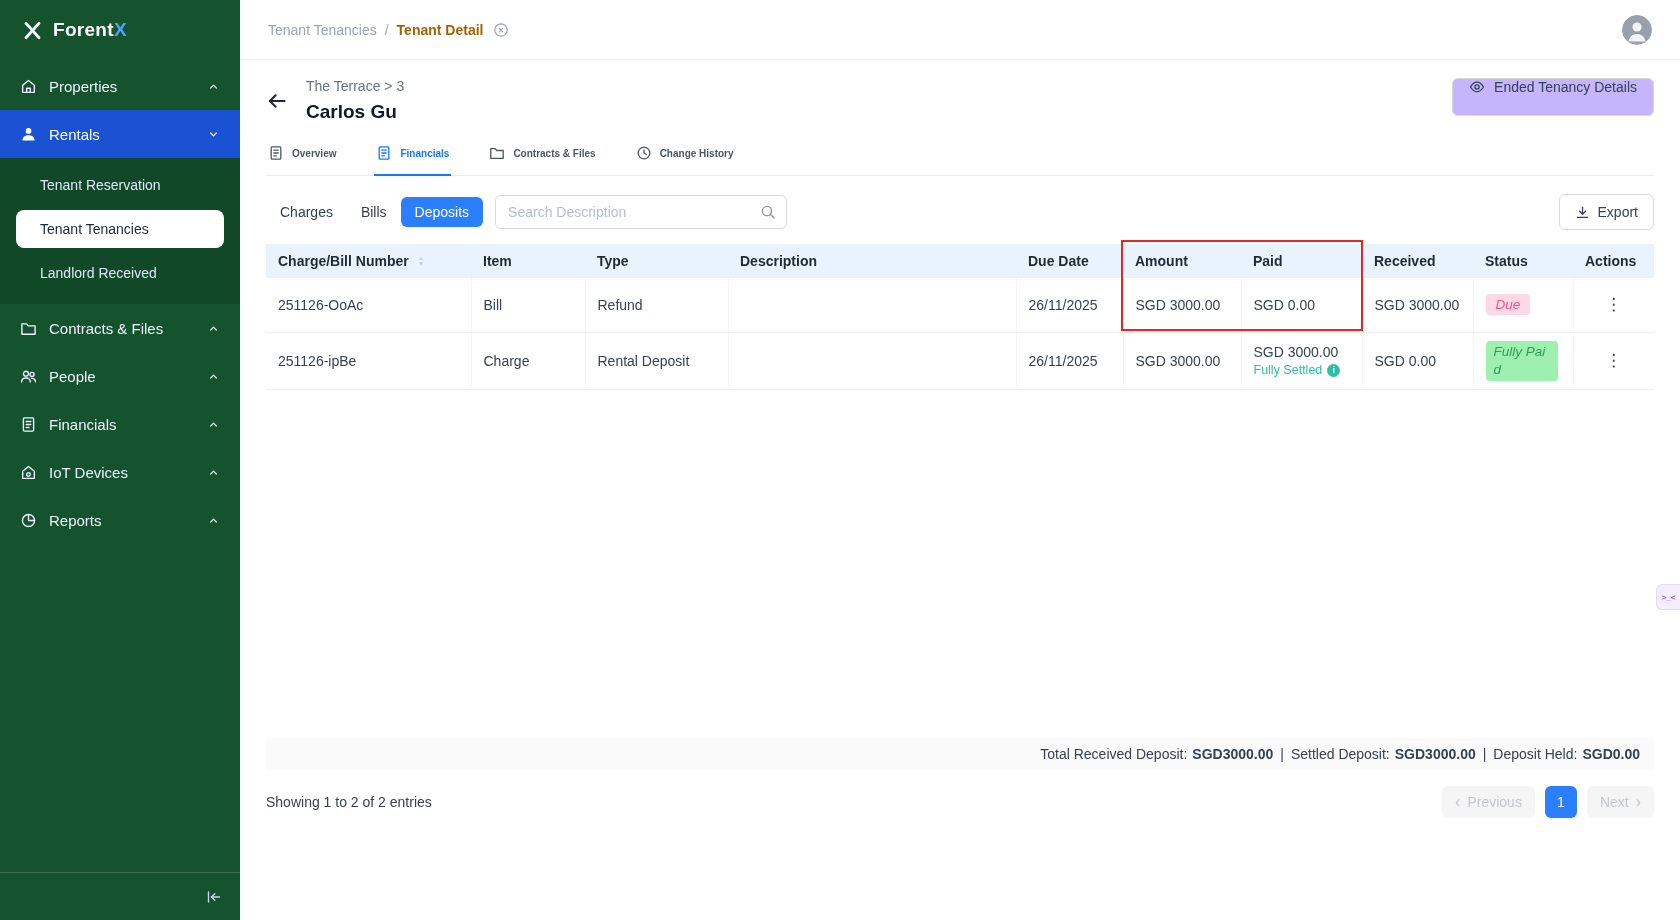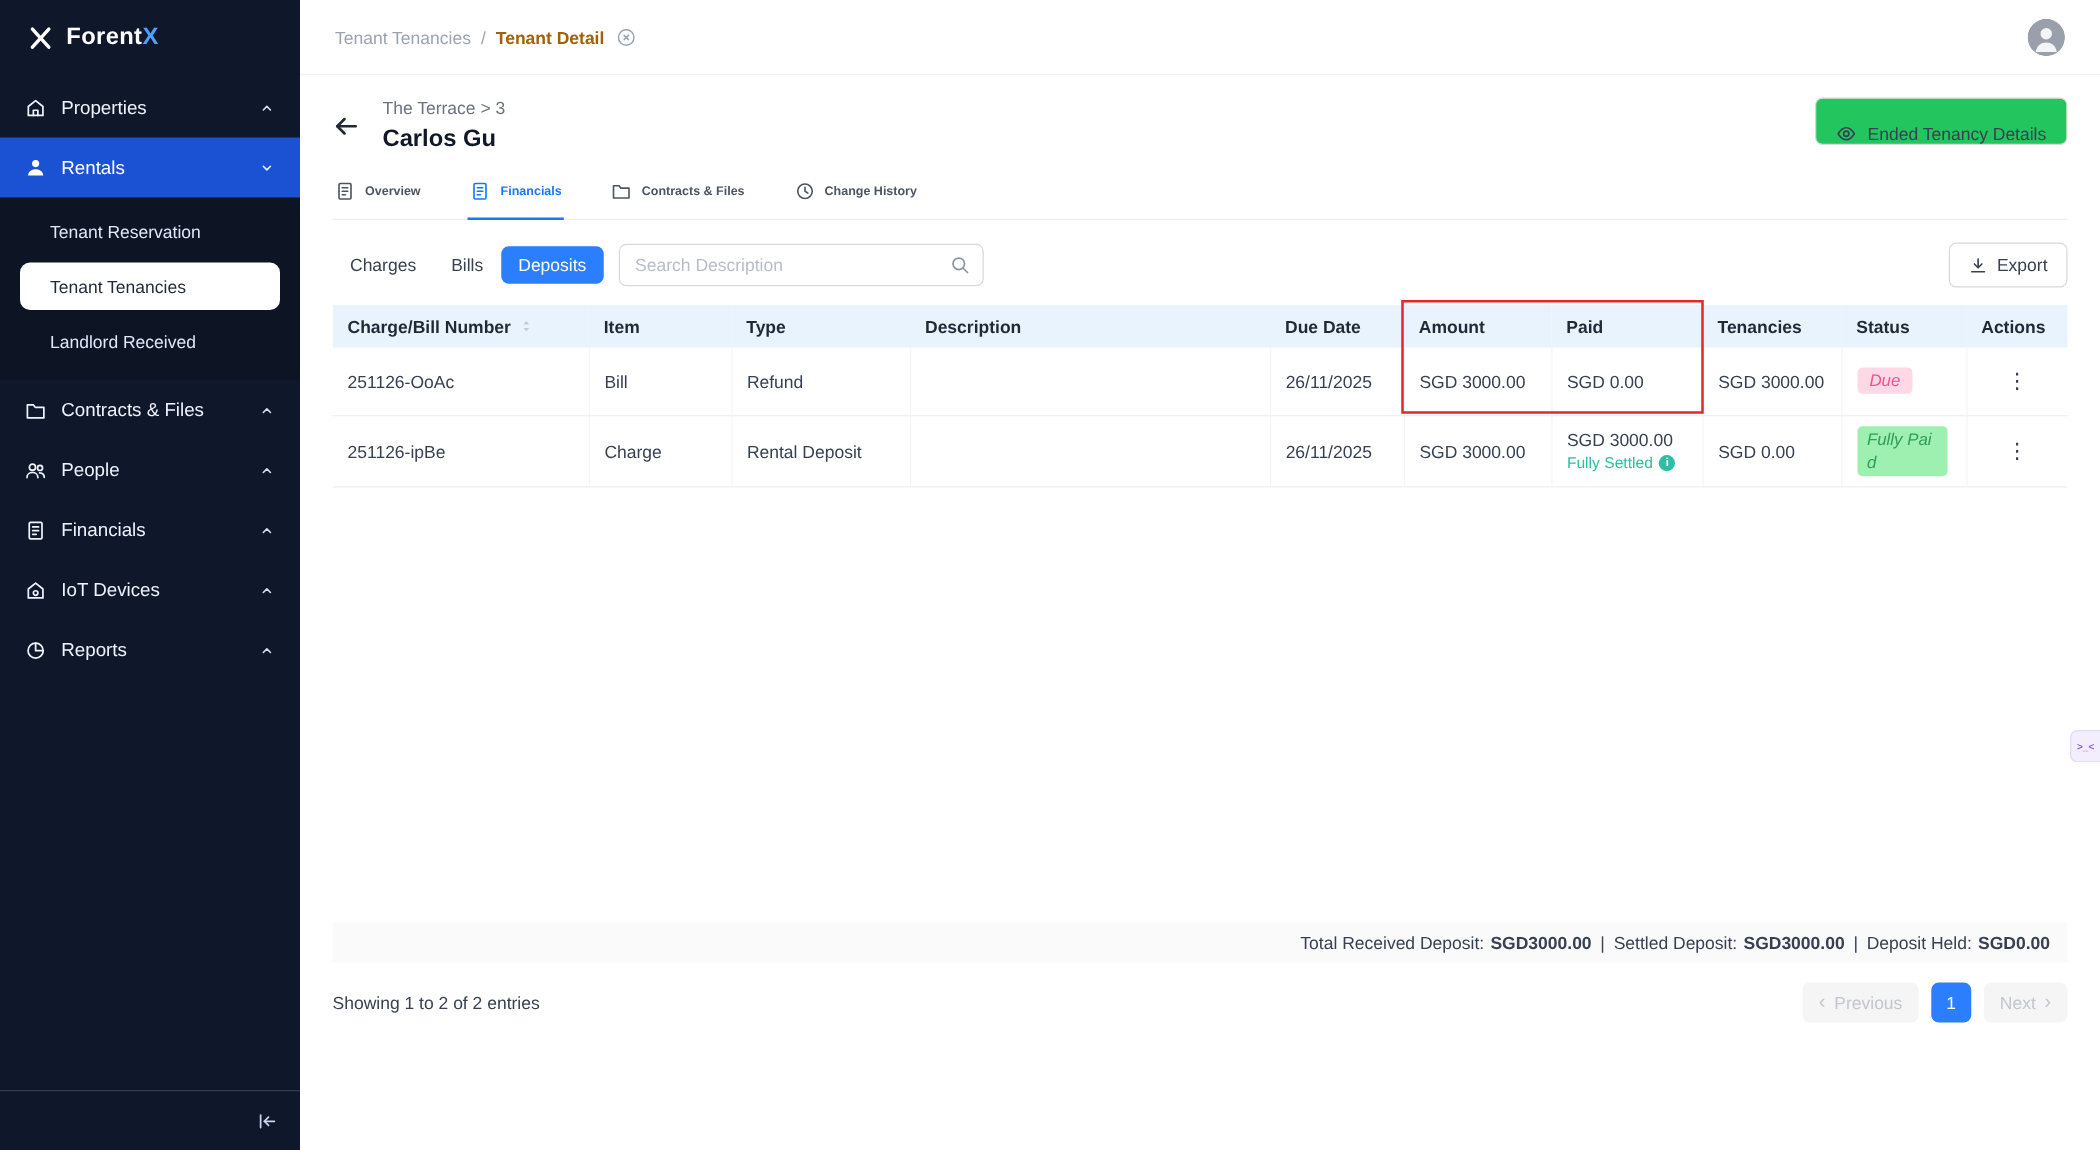--- a/index.html
+++ b/index.html
@@ -1,21 +1,21 @@
 <!DOCTYPE html>
 <html><head>
 <meta charset="utf-8">
 <style>
   * { margin:0; padding:0; box-sizing:border-box; }
   html,body { width:1680px; height:920px; }
   body { font-family:"Liberation Sans", sans-serif; font-size:14px; color:#374151; background:#ffffff; overflow:hidden; }
   .app { display:flex; width:1680px; height:920px; }
 
   
-  .sidebar { width:240px; height:100%; background:#0f172a; color:#edf2fd; display:flex; flex-direction:column; flex-shrink:0;text-align:right; }
+  .sidebar { width:240px; height:100%; background:#14532d; color:#edf2fd; display:flex; flex-direction:column; flex-shrink:0;text-align:right; }
   .brand { height:60px; display:flex; align-items:center; gap:10px; padding:0 22px; flex-shrink:0; }
   .brand-text { font-size:19px; font-weight:bold; color:#fff; letter-spacing:.3px; }
   .brand-x { color:#4da2ff; }
   .nav { flex:1; padding-top:2px; overflow:hidden; }
   .nav-item { height:48px; display:flex; align-items:center; gap:12px; padding:0 20px; cursor:pointer; font-size:15px; color:#eef3fd; }
   .nav-item .chev { margin-left:auto; display:flex; opacity:.9; }
   .nav-item.active { background:#1b51d3; color:#fff; }
   .subnav { background:rgba(0,0,0,.12); padding:8px 16px 12px 16px; display:flex; flex-direction:column; gap:6px; }
   .subnav-item { height:38px; display:flex; align-items:center; padding:0 0 0 24px; border-radius:8px; font-size:14px; color:#dfe8fa; cursor:pointer; }
   .subnav-item.active { background:#ffffff; color:#1f2937; }
@@ -34,21 +34,21 @@
   .bc-current { color:#a16207; font-weight:bold; }
   .bc-close { display:flex; cursor:pointer; margin-left:2px; }
   .avatar { margin-left:auto; width:30px; height:30px; border-radius:50%; overflow:hidden; cursor:pointer; flex-shrink:0; }
 
   .content { flex:1; display:flex; flex-direction:column; padding:18px 26px 102px 26px; position:relative; min-height:0; }
 
   .page-head { display:flex; align-items:flex-start; gap:18px; }
   .back-btn { margin-top:12px; display:flex; cursor:pointer; }
   .titles .path { color:#6b7280; font-size:14px; margin-bottom:7px; }
   .titles .name { color:#111827; font-size:19px; font-weight:bold; }
-  .ended-btn { margin-left:auto; height:38px; border:1px solid #d9d9d9; border-radius:6px; background:#22c55e; display:flex; align-items:flex-end; gap:9px; padding:0 16px; color:#374151; font-size:14px; cursor:pointer; }
+  .ended-btn { margin-left:auto; height:38px; border:1px solid #d9d9d9; border-radius:6px; background:#c4b5fd; display:flex; align-items:flex-start; gap:9px; padding:0 16px; color:#374151; font-size:14px; cursor:pointer; }
 
   .tabs { display:flex; gap:36px; border-bottom:1px solid #ebedf0; margin-top:12px; }
   .tab { display:flex; align-items:center; gap:8px; padding:10px 2px 13px 2px; color:#4b5563; font-size:10px; font-weight:bold; cursor:pointer; border-bottom:2px solid transparent; margin-bottom:-1px; }
   .tab.active { color:#1677ff; border-bottom-color:#1677ff; }
   .tico { width:16px; height:16px; fill:none; stroke:currentColor; stroke-width:1.3; stroke-linecap:round; stroke-linejoin:round; }
 
   .toolbar { display:flex; align-items:center; margin:18px 0 14px 0; }
   .seg { padding:7px 14px; border-radius:6px; color:#374151; font-size:14px; cursor:pointer; }
   .seg.active { background:#2b7fff; color:#fff; }
   .search-box { width:292px; height:34px; border:1px solid #d9d9d9; border-radius:6px; display:flex; align-items:center; padding:0 10px 0 12px; margin-left:12px; background:#fff; }
@@ -336,21 +336,21 @@
                       </svg>
                   </span>
                 </span>
               </th>
               <th>Item</th>
               <th>Type</th>
               <th>Description</th>
               <th>Due Date</th>
               <th>Amount</th>
               <th>Paid</th>
-              <th>Tenancies</th>
+              <th>Received</th>
               <th>Status</th>
               <th>Actions</th>
             </tr>
           </thead>
           <tbody>
             <tr>
               <td>251126-OoAc</td>
               <td>Bill</td>
               <td>Refund</td>
               <td></td>

